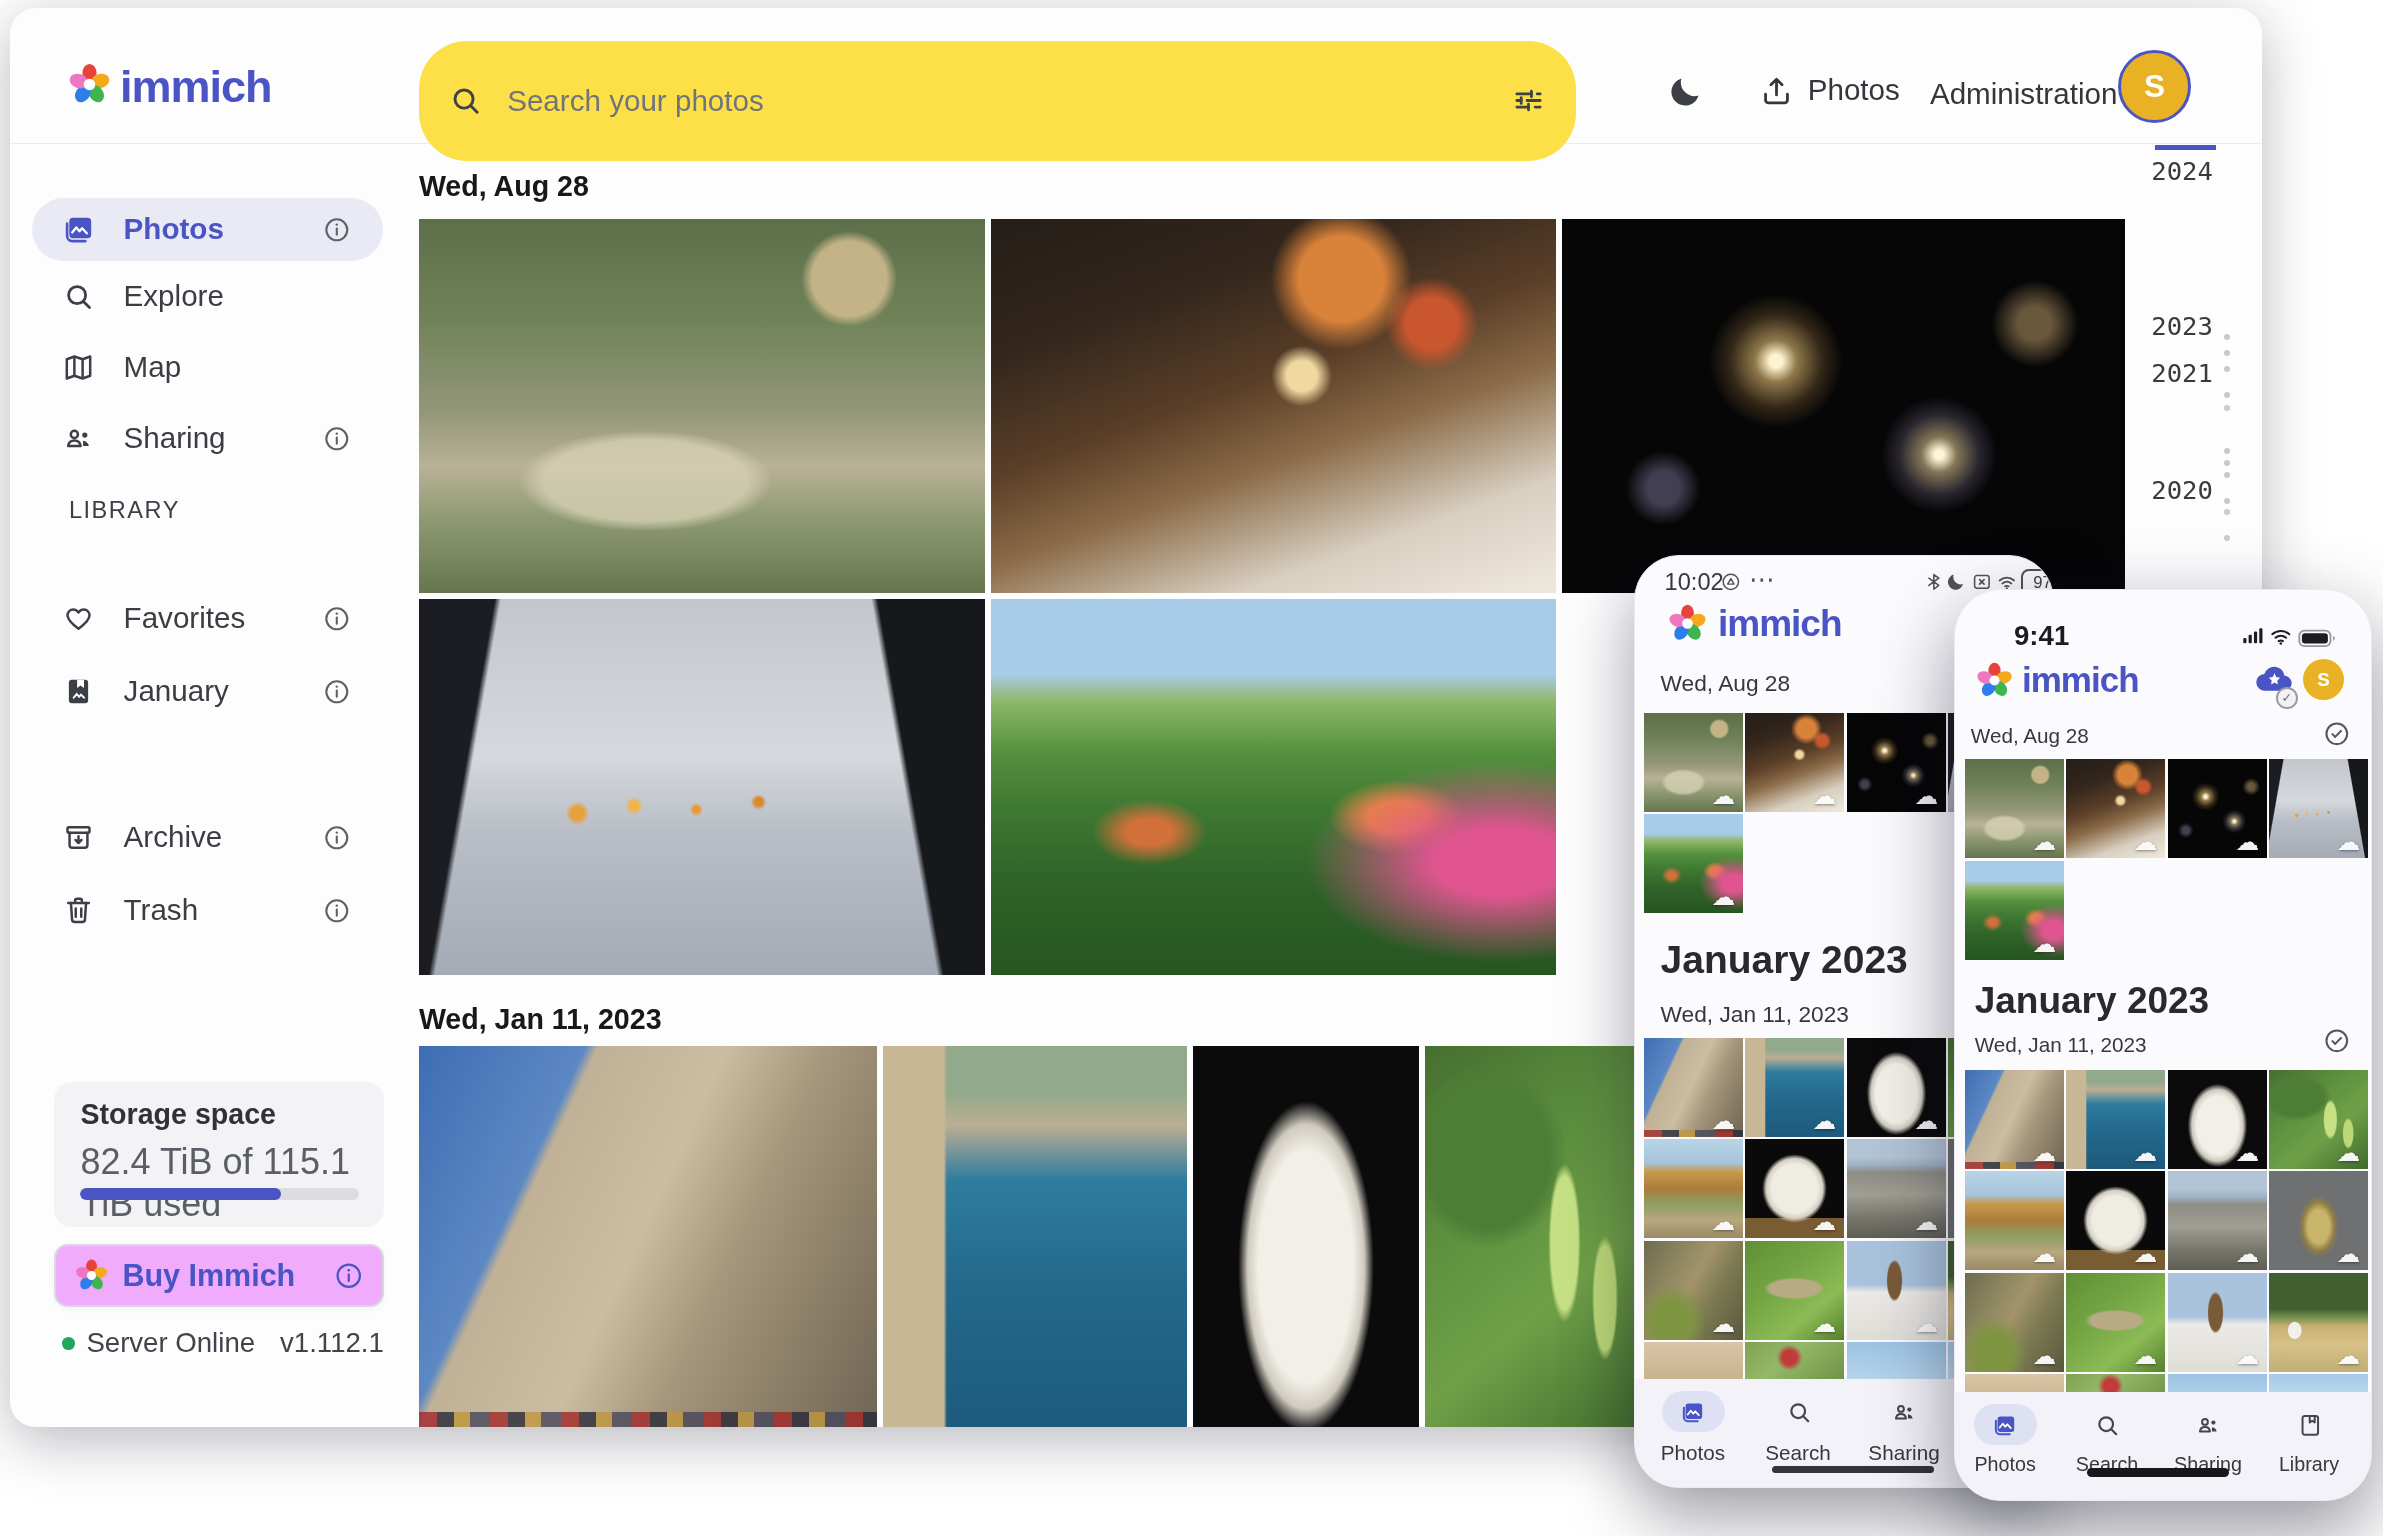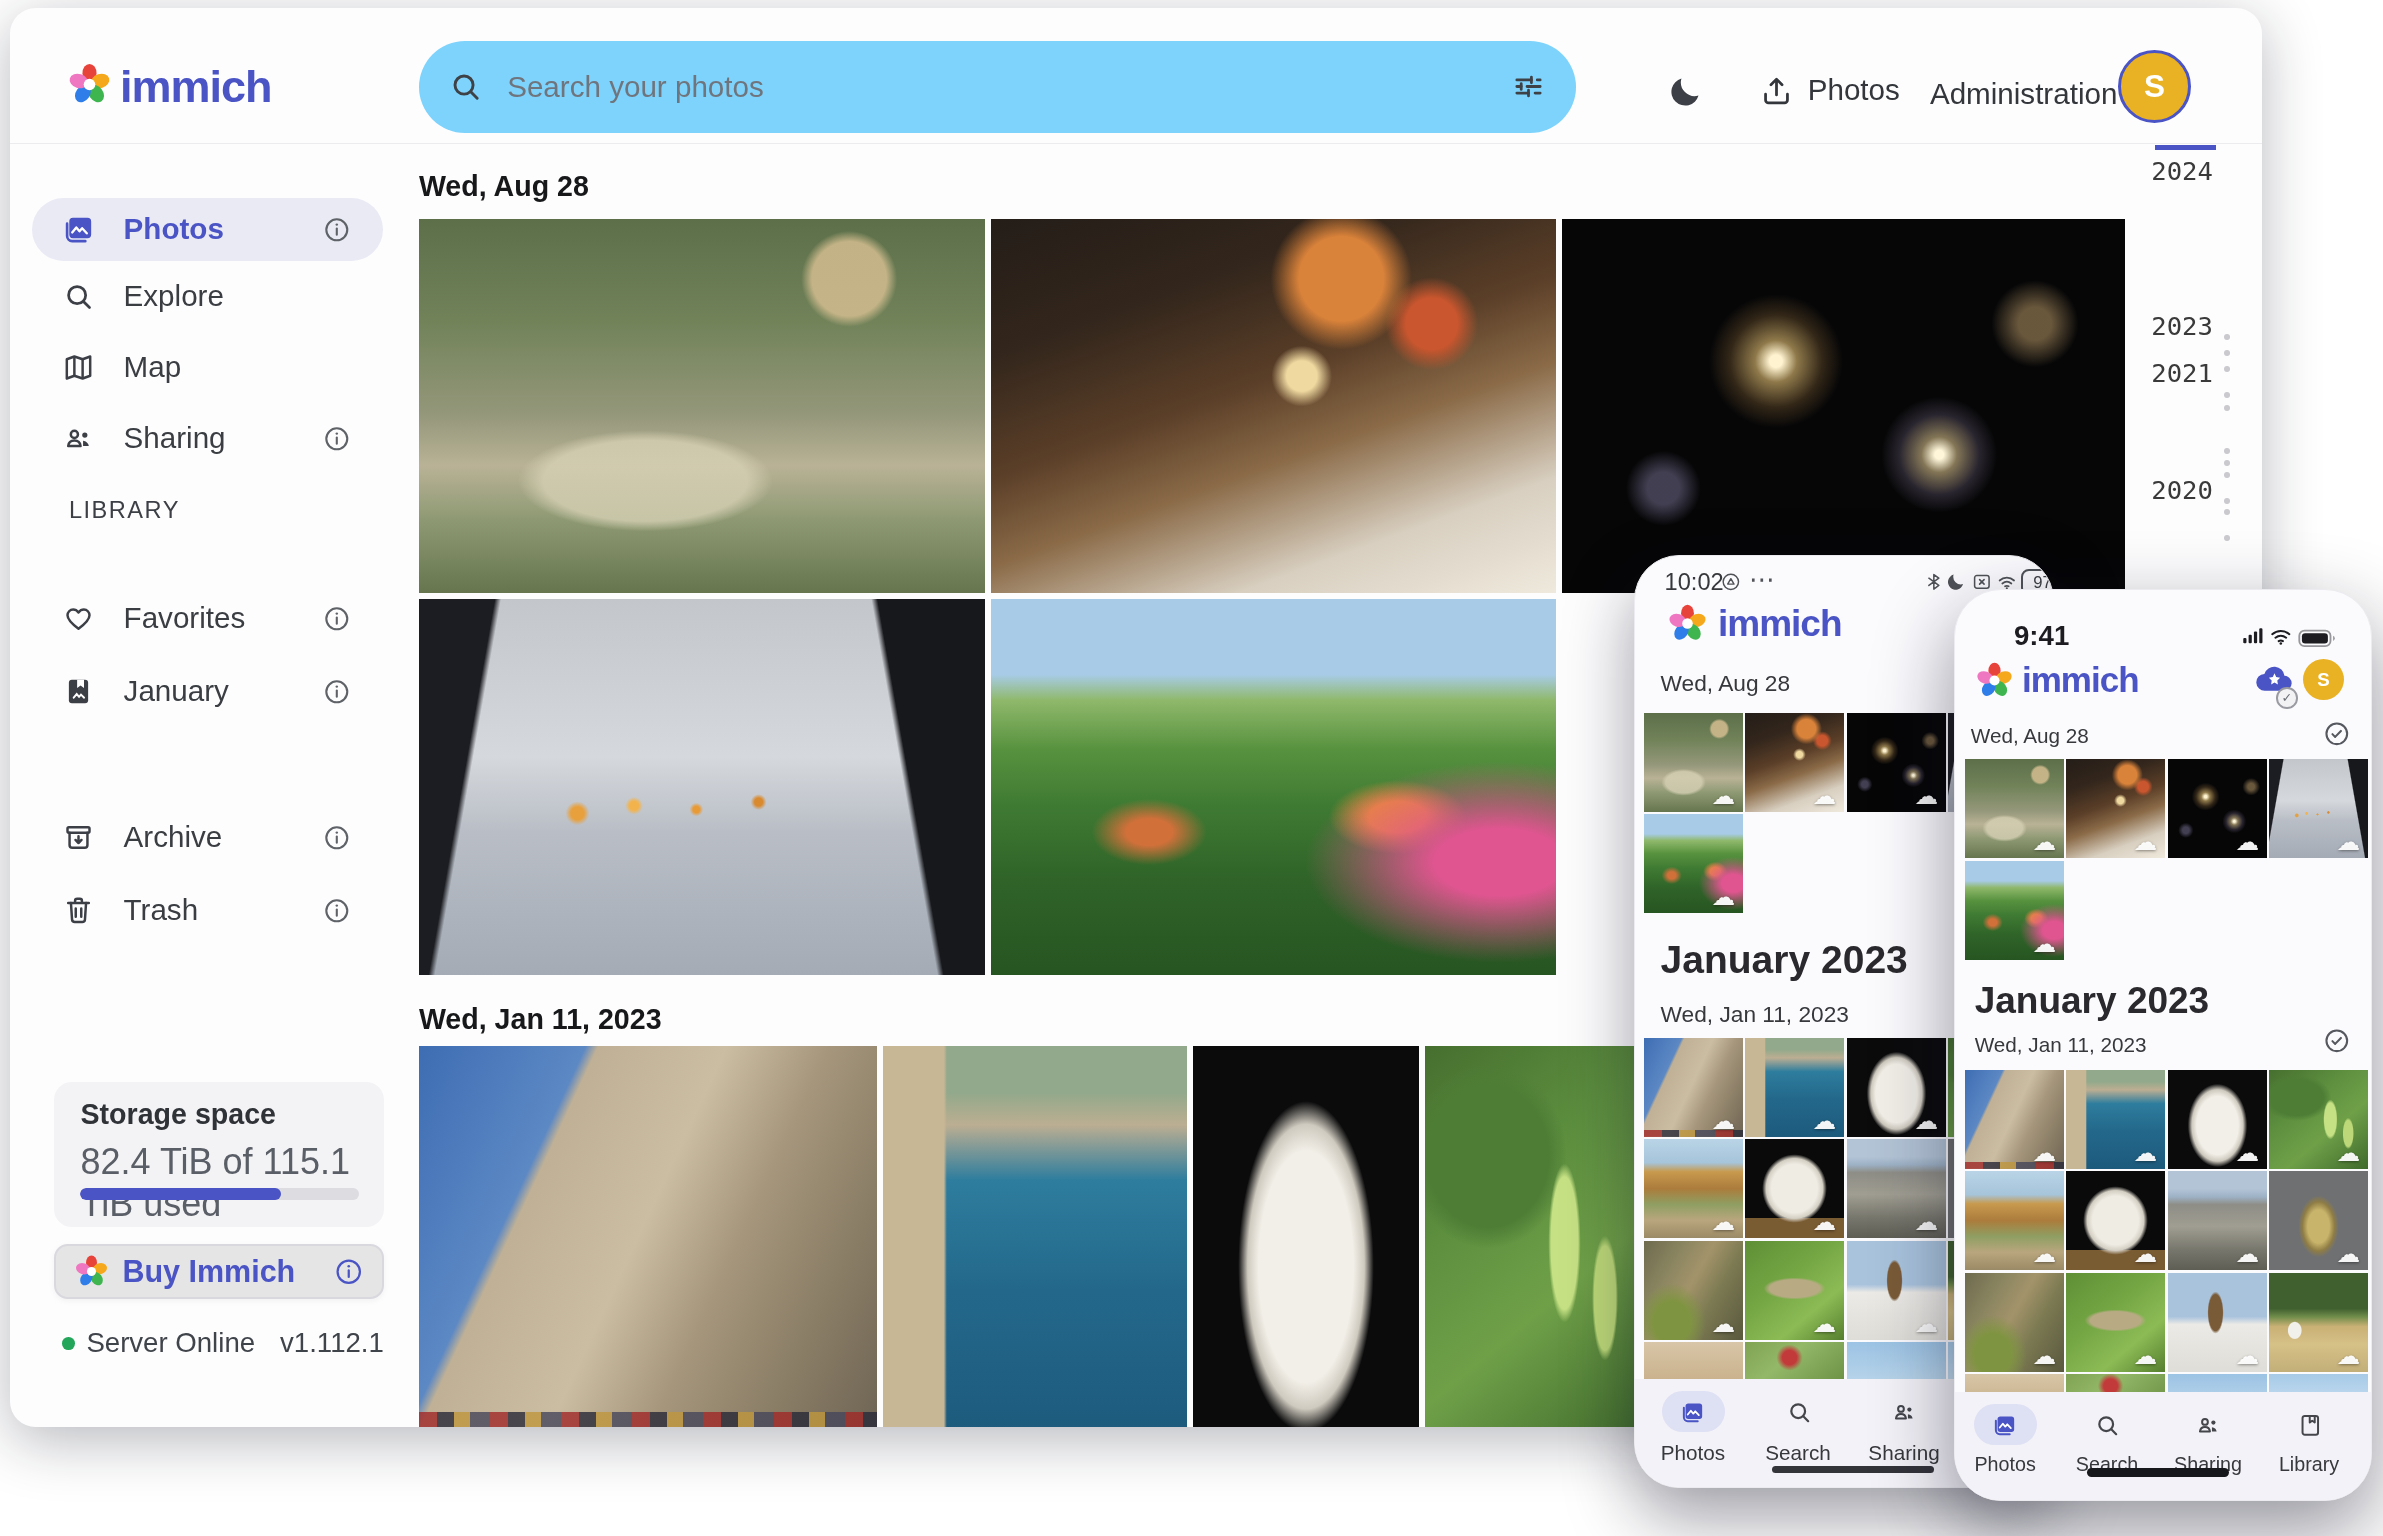--- a/index.html
+++ b/index.html
@@ -6,43 +6,43 @@
   .stage{position:relative;width:2384px;height:1537px;background:#ffffff;overflow:hidden;
          font-family:"Liberation Sans",sans-serif;-webkit-font-smoothing:antialiased;}
   .abs{position:absolute;}
   svg.ic{display:block;}
 
   
   .desktop{position:absolute;left:9.9px;top:7.9px;width:2252px;height:1419px;background:#fdfdfe;
            border-radius:25.6px;box-shadow:0 13.8px 59px rgba(20,22,40,.30);overflow:hidden;}
   .hdr-border{position:absolute;left:0;top:135px;width:100%;height:1px;background:#ececef;}
   .brand-text{font-weight:700;color:#4a54c5;letter-spacing:-1px;}
-  .searchbar{position:absolute;left:409px;top:33px;width:1157px;height:92px;border-radius:48px;
-             background:#7dd3fc;display:flex;align-items:center;padding:0 29.6px;box-sizing:border-box;}
+  .searchbar{position:absolute;left:409px;top:33px;width:1157px;height:120px;border-radius:48px;
+             background:#fde047;display:flex;align-items:center;padding:0 29.6px;box-sizing:border-box;}
   .searchbar input{flex:1;border:none;outline:none;background:transparent;font-size:29.6px;
                    color:#50555c;font-family:"Liberation Sans",sans-serif;margin-left:21.7px;}
   .searchbar input::placeholder{color:#70757d;}
   .hbtn{position:absolute;display:flex;align-items:center;gap:13.8px;font-size:29.6px;color:#33363b;cursor:pointer;}
   .avatar{position:absolute;width:73px;height:73px;border-radius:50%;background:#e9b224;border:3px solid #4a54c5;
           display:flex;align-items:center;justify-content:center;color:#fff;font-weight:700;font-size:31.5px;box-sizing:border-box;}
 
   
   .side-item{position:absolute;left:21.7px;width:351px;height:63px;display:flex;align-items:center;cursor:pointer;}
   .side-item .lbl{position:absolute;left:92px;font-size:29.6px;color:#3a3d42;font-weight:500;}
   .side-item .iico{position:absolute;left:30.5px;}
   .side-item .info{position:absolute;left:290px;}
   .side-item.active{background:#e9eaf4;border-radius:33px;}
   .side-item.active .lbl{color:#4a54c5;font-weight:700;}
   .section-lbl{position:absolute;left:59px;font-size:23.6px;letter-spacing:1.5px;color:#3c3f45;font-weight:500;}
   .storage-card{position:absolute;left:44px;top:1074px;width:330px;height:145px;background:#f3f3f6;border-radius:17.7px;}
   .storage-title{position:absolute;left:26.6px;top:15.8px;font-size:28.6px;font-weight:700;color:#2f3237;}
   .storage-usage{position:absolute;left:26.6px;top:59px;font-size:36px;color:#5a5e66;}
   .storage-track{position:absolute;left:26.6px;top:106px;width:279px;height:11.8px;border-radius:5.9px;background:#dcdce1;overflow:hidden;}
   .storage-fill{height:100%;background:#4a54c5;border-radius:5.9px;}
-  .buy-btn{position:absolute;left:44px;top:1236px;width:330px;height:55px;background:#e5e5e5;border:2px solid #d8d8de;
+  .buy-btn{position:absolute;left:44px;top:1236px;width:330px;height:63px;background:#f0abfc;border:2px solid #d8d8de;
            border-radius:13.8px;box-sizing:border-box;display:flex;align-items:center;padding:0 17.7px;cursor:pointer;
            box-shadow:0 2px 5.9px rgba(0,0,0,.05);}
   .buy-btn .blabel{flex:1;margin-left:13.8px;color:#4a54c5;font-size:30.5px;font-weight:700;}
   .server-row{position:absolute;left:44px;top:1318px;width:330px;height:35px;display:flex;align-items:center;font-size:27.6px;color:#3f434a;}
   .gdot{width:12.8px;height:12.8px;border-radius:50%;background:#23a55a;margin:0 11.8px 0 7.9px;}
 
   
   .dategrp{position:absolute;font-size:28.6px;font-weight:700;color:#17181a;}
   .dph{position:absolute;background-size:cover;cursor:pointer;}
 

